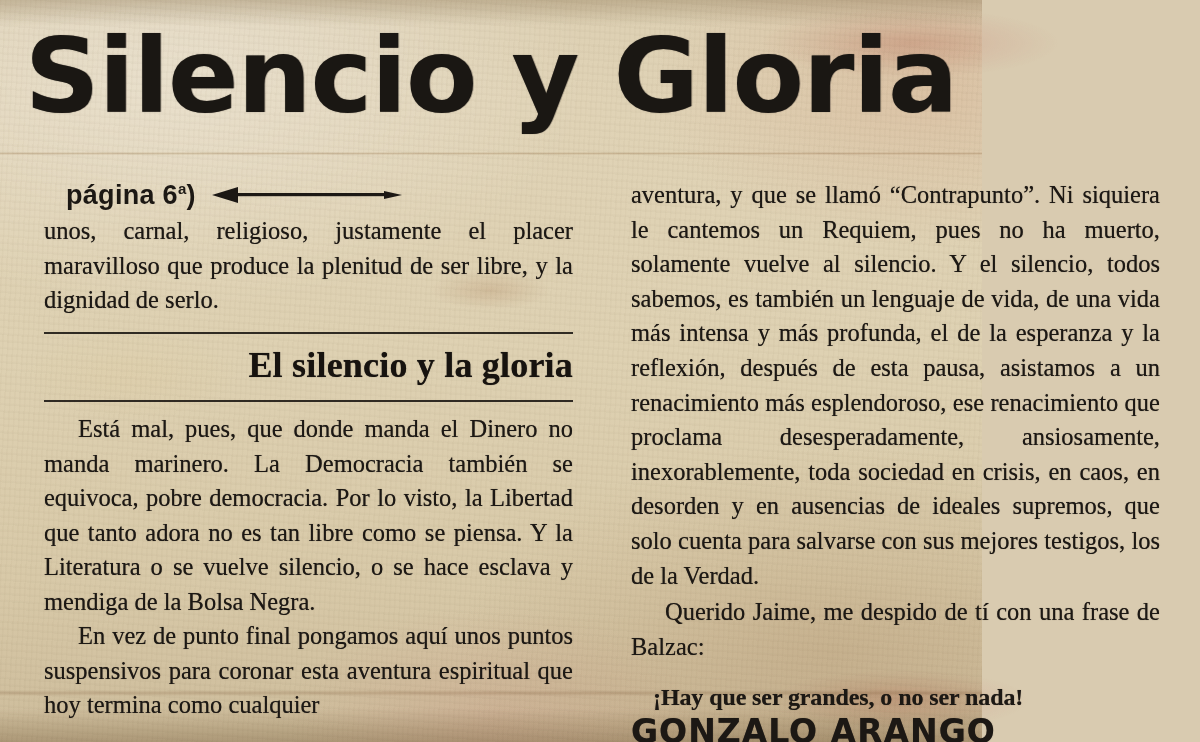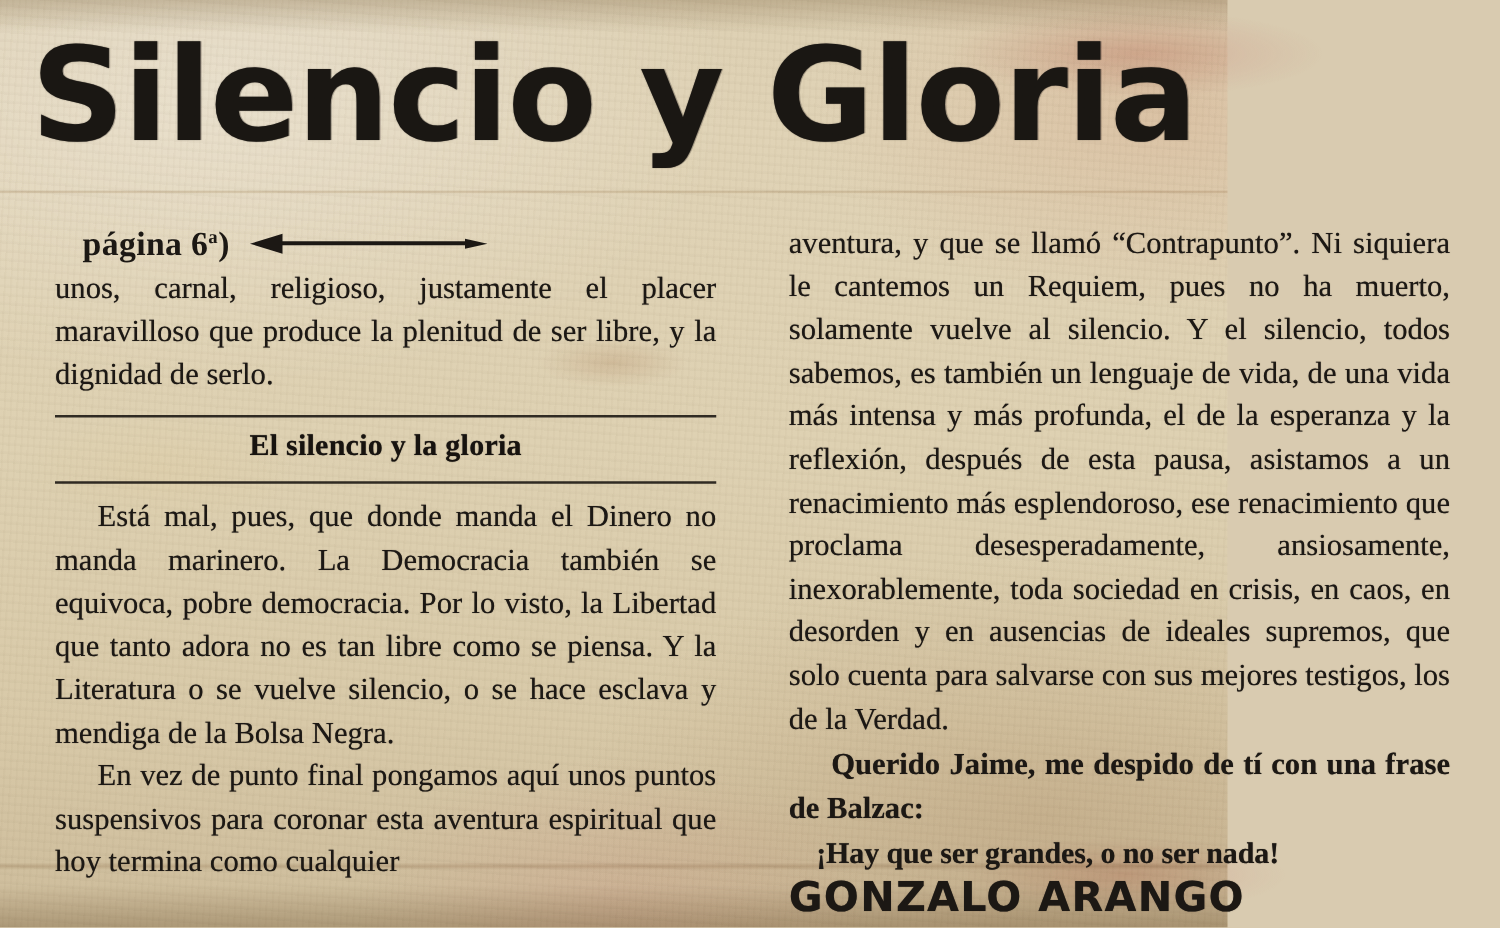--- a/index.html
+++ b/index.html
@@ -109,21 +109,21 @@
 
   
   #pageref-row {
     display: flex;
     align-items: center;
     height: 34px;
     margin-bottom: 2px;
     margin-left: 22px;
   }
   #pageref-label {
-    font-family: Liberation Serif, serif;
+    font-family: Liberation Sans, sans-serif;
     font-size: 27px;
     font-weight: bold;
     color: #1c1814;
     letter-spacing: 0.3px;
     white-space: nowrap;
   }
   #pageref-label sup { font-size: 15px; vertical-align: super; }
   #arrow {
     margin-left: 16px;
     display: flex;
@@ -133,24 +133,24 @@
 
   .rule {
     height: 2.5px;
     background: #211c17;
     margin: 14px 0 0 0;
     opacity: 0.92;
   }
   .rule.thin { height: 2px; }
 
   #subhead {
-    text-align: center;
+    text-align: right;
     font-family: "Liberation Serif", serif;
     font-weight: bold;
-    font-size: 24px;
+    font-size: 36px;
     letter-spacing: 0.2px;
     margin: 10px 0 9px 0;
     color: #17130f;
     text-shadow: 0 0 0.8px rgba(30,25,20,0.8);
   }
 
   .bold-line {
     font-weight: bold;
     font-size: 24px;
     text-indent: 22px;
@@ -209,22 +209,22 @@
 
       <div class="col-text" style="margin-top:10px;">
         <p class="indent">Está mal, pues, que donde manda el Dinero no manda marinero. La Democracia también se equivoca, pobre democracia. Por lo visto, la Libertad que tanto adora no es tan libre como se piensa. Y la Literatura o se vuelve silencio, o se hace esclava y mendiga de la Bolsa Negra.</p>
         <p class="indent">En vez de punto final pongamos aquí unos puntos suspensivos para coronar esta aventura espiritual que hoy termina como cualquier</p>
       </div>
     </div>
 
     <div class="column" id="right-col">
       <div class="col-text">
         <p>aventura, y que se llamó “Contrapunto”. Ni siquiera le cantemos un Requiem, pues no ha muerto, solamente vuelve al silencio. Y el silencio, todos sabemos, es también un lenguaje de vida, de una vida más intensa y más profunda, el de la esperanza y la reflexión, después de esta pausa, asistamos a un renacimiento más esplendoroso, ese renacimiento que proclama desesperadamente, ansiosamente, inexorablemente, toda sociedad en crisis, en caos, en desorden y en ausencias de ideales supremos, que solo cuenta para salvarse con sus mejores testigos, los de la Verdad.</p>
-        <p class="indent" style="margin-top:2px;font-weight:bold;">Querido Jaime, me despido de tí con una frase de Balzac:</p>
-        <p class="bold-line" style="margin-top:2px;">¡Hay que ser grandes, o no ser nada!</p>
+        <p class="indent" style="margin-top:2px;">Querido Jaime, me despido de tí con una frase de Balzac:</p>
+        <p class="bold-line" style="margin-top:16px;">¡Hay que ser grandes, o no ser nada!</p>
         <p class="signature">GONZALO ARANGO</p>
       </div>
     </div>
 
   </div>
 
   <div id="grain"></div>
 </div>
 
 </body></html>

